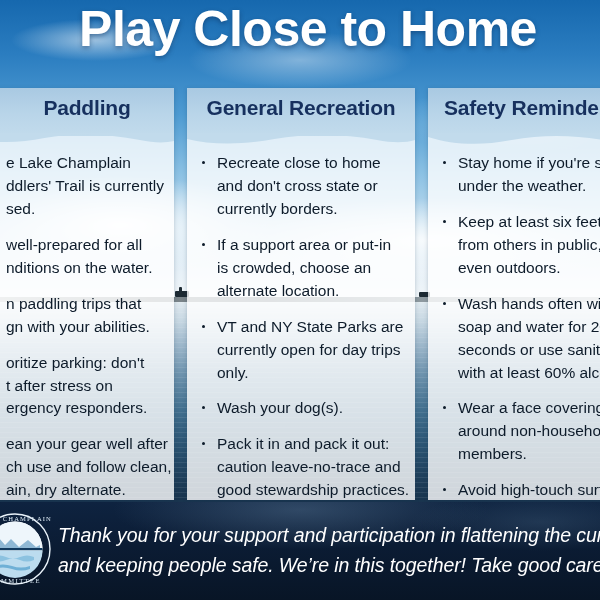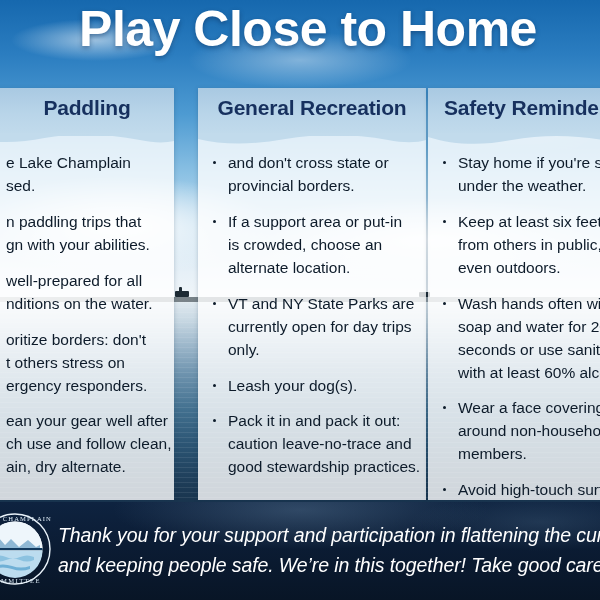--- a/index.html
+++ b/index.html
@@ -96,21 +96,21 @@
   
   .col {
     position: absolute;
     top: 88px;
     height: 412px;
     overflow: hidden;
     background: rgba(255,255,255,0.80);
     box-shadow: 0 1px 4px rgba(20,50,80,0.25);
   }
   #col-1 { left: -42px;  width: 216px; }
-  #col-2 { left: 198px;  width: 228px; }
+  #col-2 { left: 187px;  width: 228px; }
   #col-3 { left: 428px;  width: 214px; }
 
   .col-header {
     position: relative;
     height: 48px;
     background: linear-gradient(to bottom, #a9c9e2 0%, #b9d5e9 55%, #c2dbec 100%);
   }
   .col-header .hdr-text {
     position: absolute;
     left: 0; right: 0;
@@ -212,33 +212,34 @@
     <div class="col-header">
       <div class="hdr-text">Paddling</div>
       <svg class="wave" viewBox="0 0 240 16" preserveAspectRatio="none">
         <path d="M0,0 C30,11 62,11 96,5 C132,-1 168,1 202,7 C218,10 230,10 240,8 L240,0 Z" fill="#c2dbec"></path>
       </svg>
     </div>
     <div class="col-body">
       <ul class="bullets" id="list-0">
           <li>
             <span class="line">e Lake Champlain</span>
+            <span class="line">ddlers' Trail is currently</span>
             <span class="line">sed.</span>
+          </li>
+          <li>
+            <span class="line">well-prepared for all</span>
+            <span class="line">nditions on the water.</span>
           </li>
           <li>
             <span class="line">n paddling trips that</span>
             <span class="line">gn with your abilities.</span>
           </li>
           <li>
-            <span class="line">well-prepared for all</span>
-            <span class="line">nditions on the water.</span>
-          </li>
-          <li>
-            <span class="line">oritize borders: don't</span>
-            <span class="line">t others stress on</span>
+            <span class="line">oritize parking: don't</span>
+            <span class="line">t after stress on</span>
             <span class="line">ergency responders.</span>
           </li>
           <li>
             <span class="line">ean your gear well after</span>
             <span class="line">ch use and follow clean,</span>
             <span class="line">ain, dry alternate.</span>
           </li>
         </ul>
     </div>
   </div>
@@ -247,38 +248,39 @@
     <div class="col-header">
       <div class="hdr-text">General Recreation</div>
       <svg class="wave" viewBox="0 0 240 16" preserveAspectRatio="none">
         <path d="M0,6 C26,12 58,12 92,6 C128,0 166,1 200,7 C216,10 230,10 240,7 L240,0 L0,0 Z" fill="#c2dbec"></path>
       </svg>
     </div>
     <div class="col-body">
       <ul class="bullets" id="list-1">
           <li>
             <span class="bullet-dot"></span>
+            <span class="line">Recreate close to home</span>
             <span class="line">and don't cross state or</span>
-            <span class="line">provincial borders.</span>
+            <span class="line">currently borders.</span>
           </li>
           <li>
             <span class="bullet-dot"></span>
             <span class="line">If a support area or put-in</span>
             <span class="line">is crowded, choose an</span>
             <span class="line">alternate location.</span>
           </li>
           <li>
             <span class="bullet-dot"></span>
             <span class="line">VT and NY State Parks are</span>
             <span class="line">currently open for day trips</span>
             <span class="line">only.</span>
           </li>
           <li>
             <span class="bullet-dot"></span>
-            <span class="line">Leash your dog(s).</span>
+            <span class="line">Wash your dog(s).</span>
           </li>
           <li>
             <span class="bullet-dot"></span>
             <span class="line">Pack it in and pack it out:</span>
             <span class="line">caution leave-no-trace and</span>
             <span class="line">good stewardship practices.</span>
           </li>
         </ul>
     </div>
   </div>

